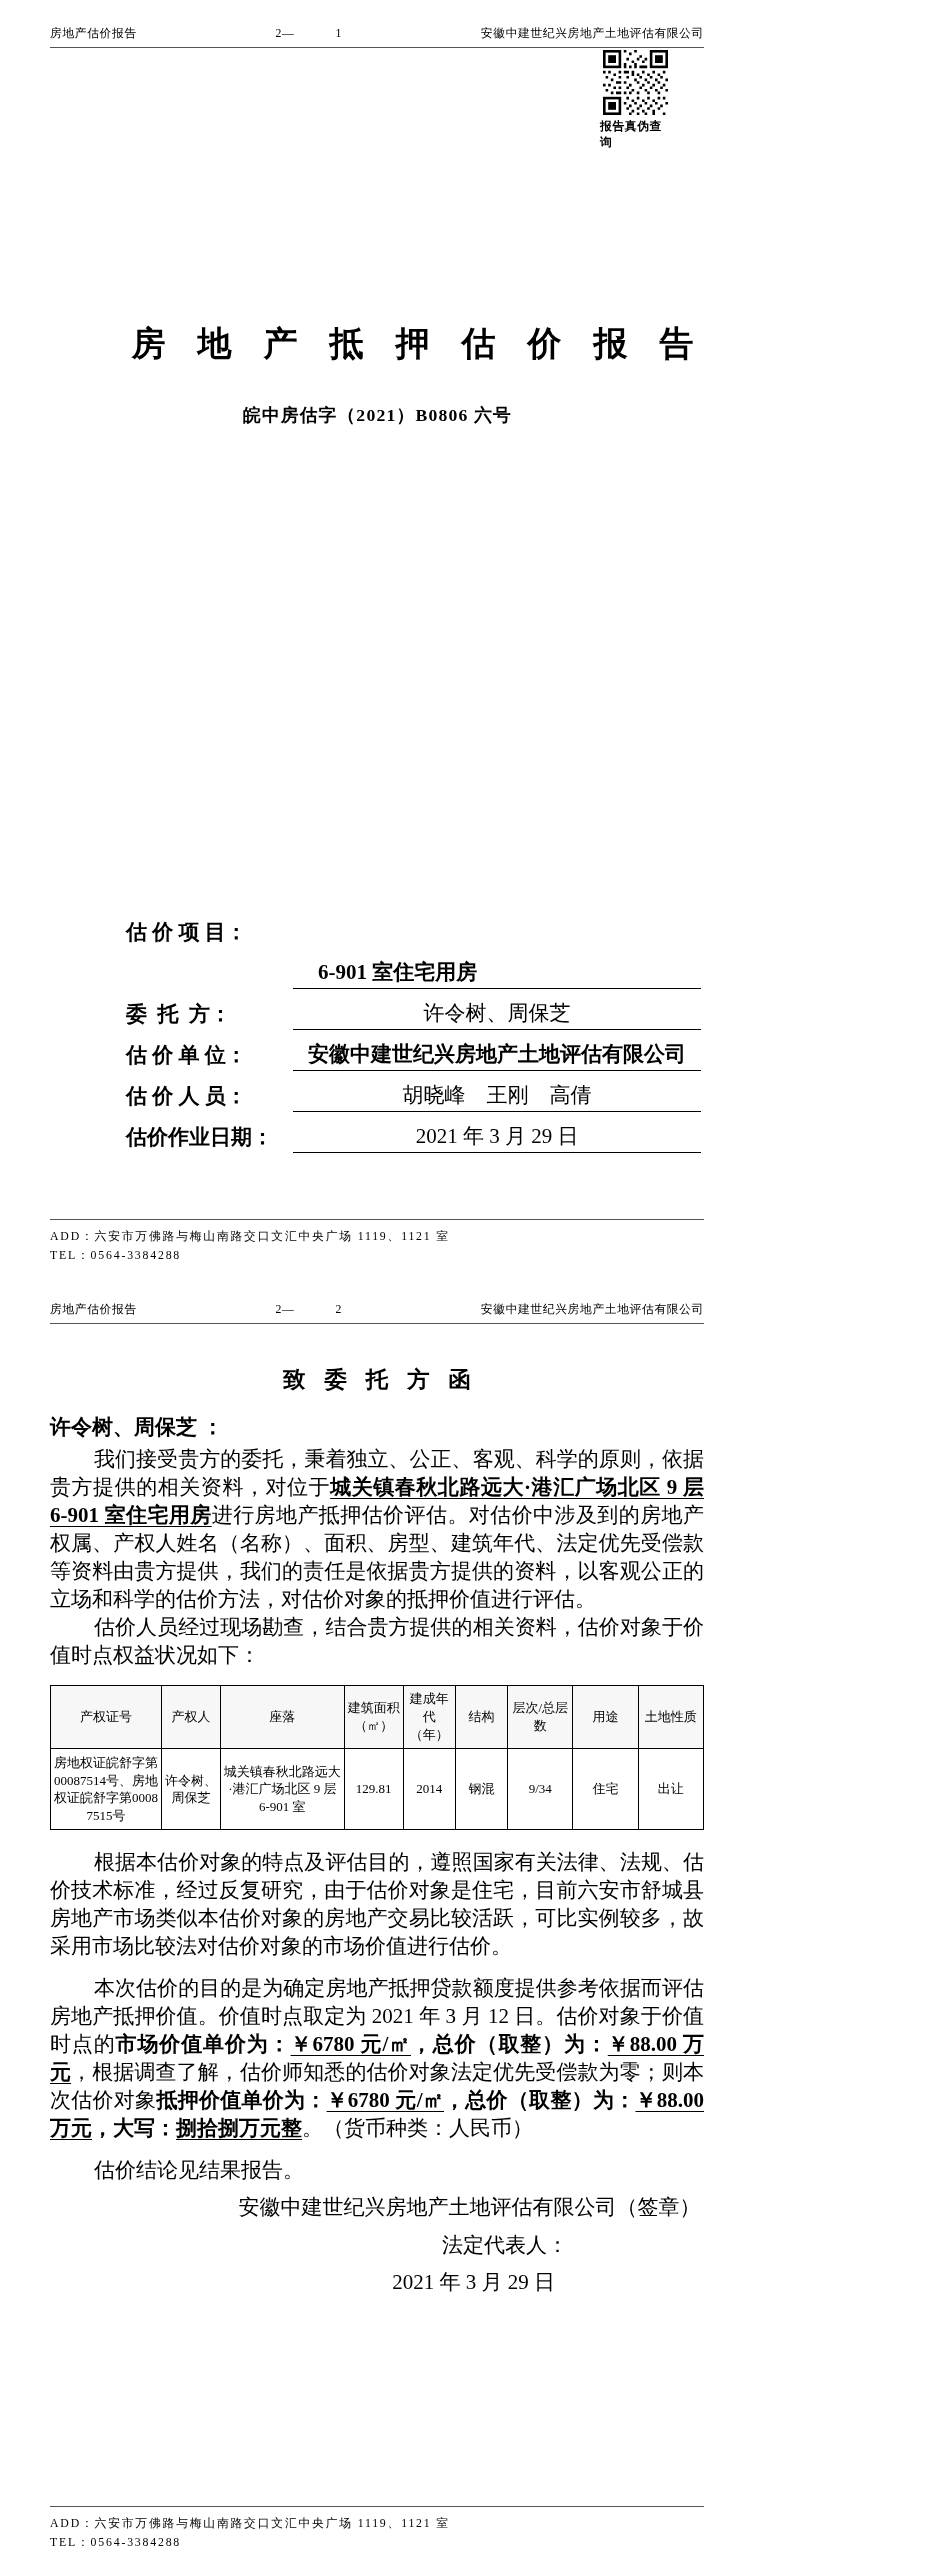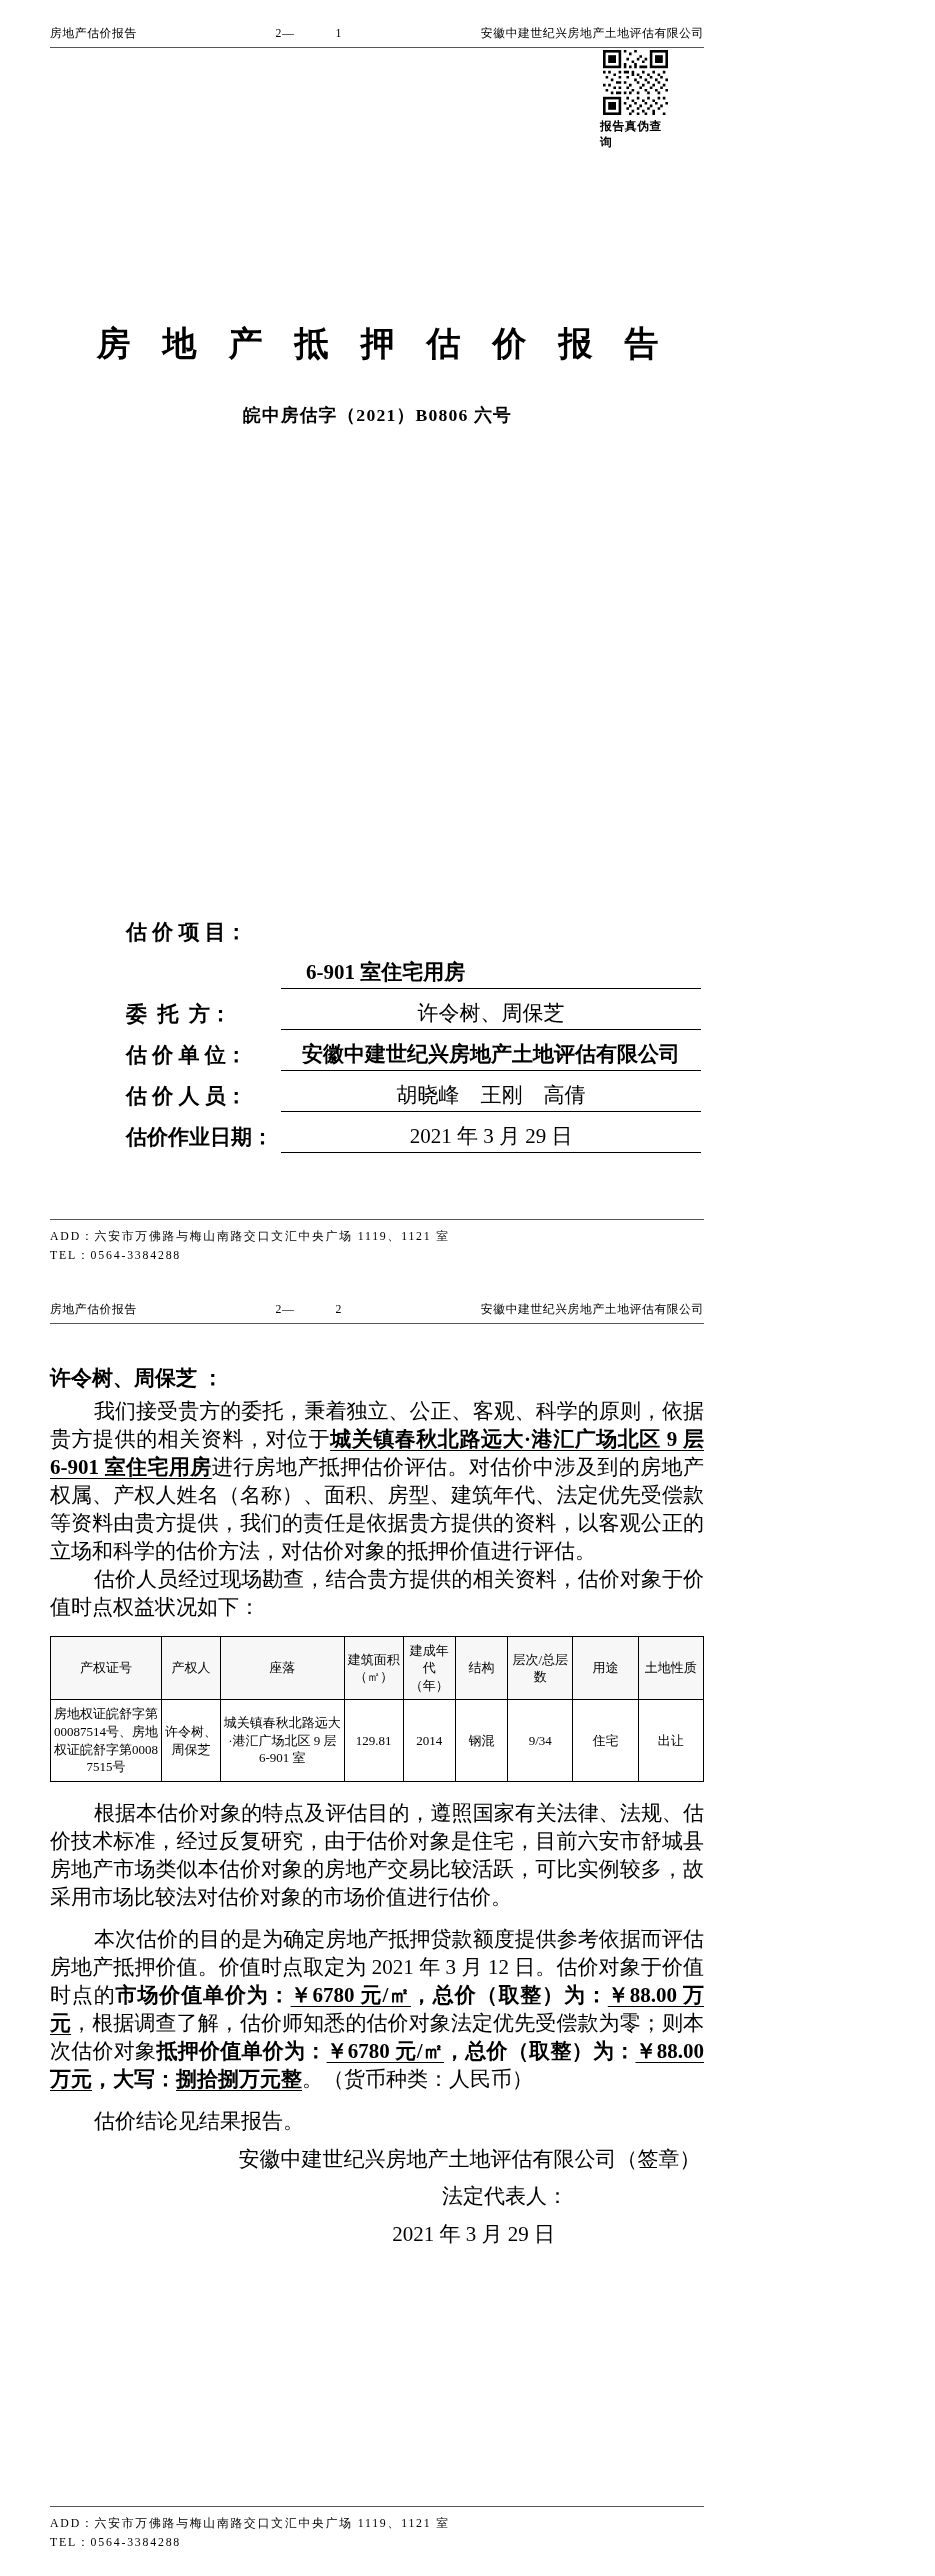--- a/index.html
+++ b/index.html
@@ -24,27 +24,27 @@
   #page2 .header{top:13px;}
   .hpage{display:flex;gap:41px;}
 
   
   .qr{position:absolute;top:50px;right:84px;width:71px;text-align:left;}
   .qr svg{width:65px;height:65px;display:block;margin:0 auto;}
   .qr-caption{font-weight:bold;font-size:11.8px;margin-top:3.5px;letter-spacing:0.6px;}
 
   
   .report-title{position:absolute;top:321px;left:0;width:100%;text-align:center;
-    font-size:34px;font-weight:bold;margin:0;}
+    font-size:34px;font-weight:bold;margin:0;padding-left:35px;}
   .report-title span{letter-spacing:32px;margin-right:-32px;}
   .report-no{position:absolute;top:403px;left:0;width:100%;text-align:center;
     font-size:17.7px;font-weight:bold;letter-spacing:1.2px;}
 
   .form{position:absolute;top:907px;left:126px;width:575px;}
-  .frow{display:flex;align-items:flex-end;height:41px;font-size:21px;}
+  .frow{display:flex;align-items:flex-end;height:41px;font-size:21px;gap:12px;}
   .flabel{width:155px;flex-shrink:0;font-weight:bold;white-space:pre;padding-bottom:2.4px;}
   .fline{flex:1;border-bottom:1.2px solid #000;text-align:center;padding-bottom:2.4px;min-height:27px;}
   .fline.left{text-align:left;padding-left:25px;}
   .bold{font-weight:bold;}
 
   
   .footer{
     position:absolute;left:50px;right:51px;bottom:23.6px;
     border-top:1.2px solid #555;padding-top:7px;
     font-size:11.8px;letter-spacing:1.8px;line-height:19px;
@@ -149,20 +149,21 @@
     <span>房地产估价报告</span>
     <span class="hpage">
       <span>2—</span>
       <span>2</span>
     </span>
     <span>安徽中建世纪兴房地产土地评估有限公司</span>
   </div>
 
   <div class="letter-body">
 
+    <h2 class="letter-title"><span>致委托方函</span></h2>
 
     <div class="salutation">许令树、周保芝 ：</div>
 
     <p class="para"><span>我们接受贵方的委托，秉着独立、公正、客观、科学的原则，依据贵方提供的相关资料，对位于</span><span class="bu">城关镇春秋北路远大·港汇广场北区 9 层 6-901 室住宅用房</span><span>进行房地产抵押估价评估。对估价中涉及到的房地产权属、产权人姓名（名称）、面积、房型、建筑年代、法定优先受偿款等资料由贵方提供，我们的责任是依据贵方提供的资料，以客观公正的立场和科学的估价方法，对估价对象的抵押价值进行评估。</span></p>
 
     <p class="para">估价人员经过现场勘查，结合贵方提供的相关资料，估价对象于价值时点权益状况如下：</p>
 
     <div class="table-wrap">
       <table>
         <colgroup>

